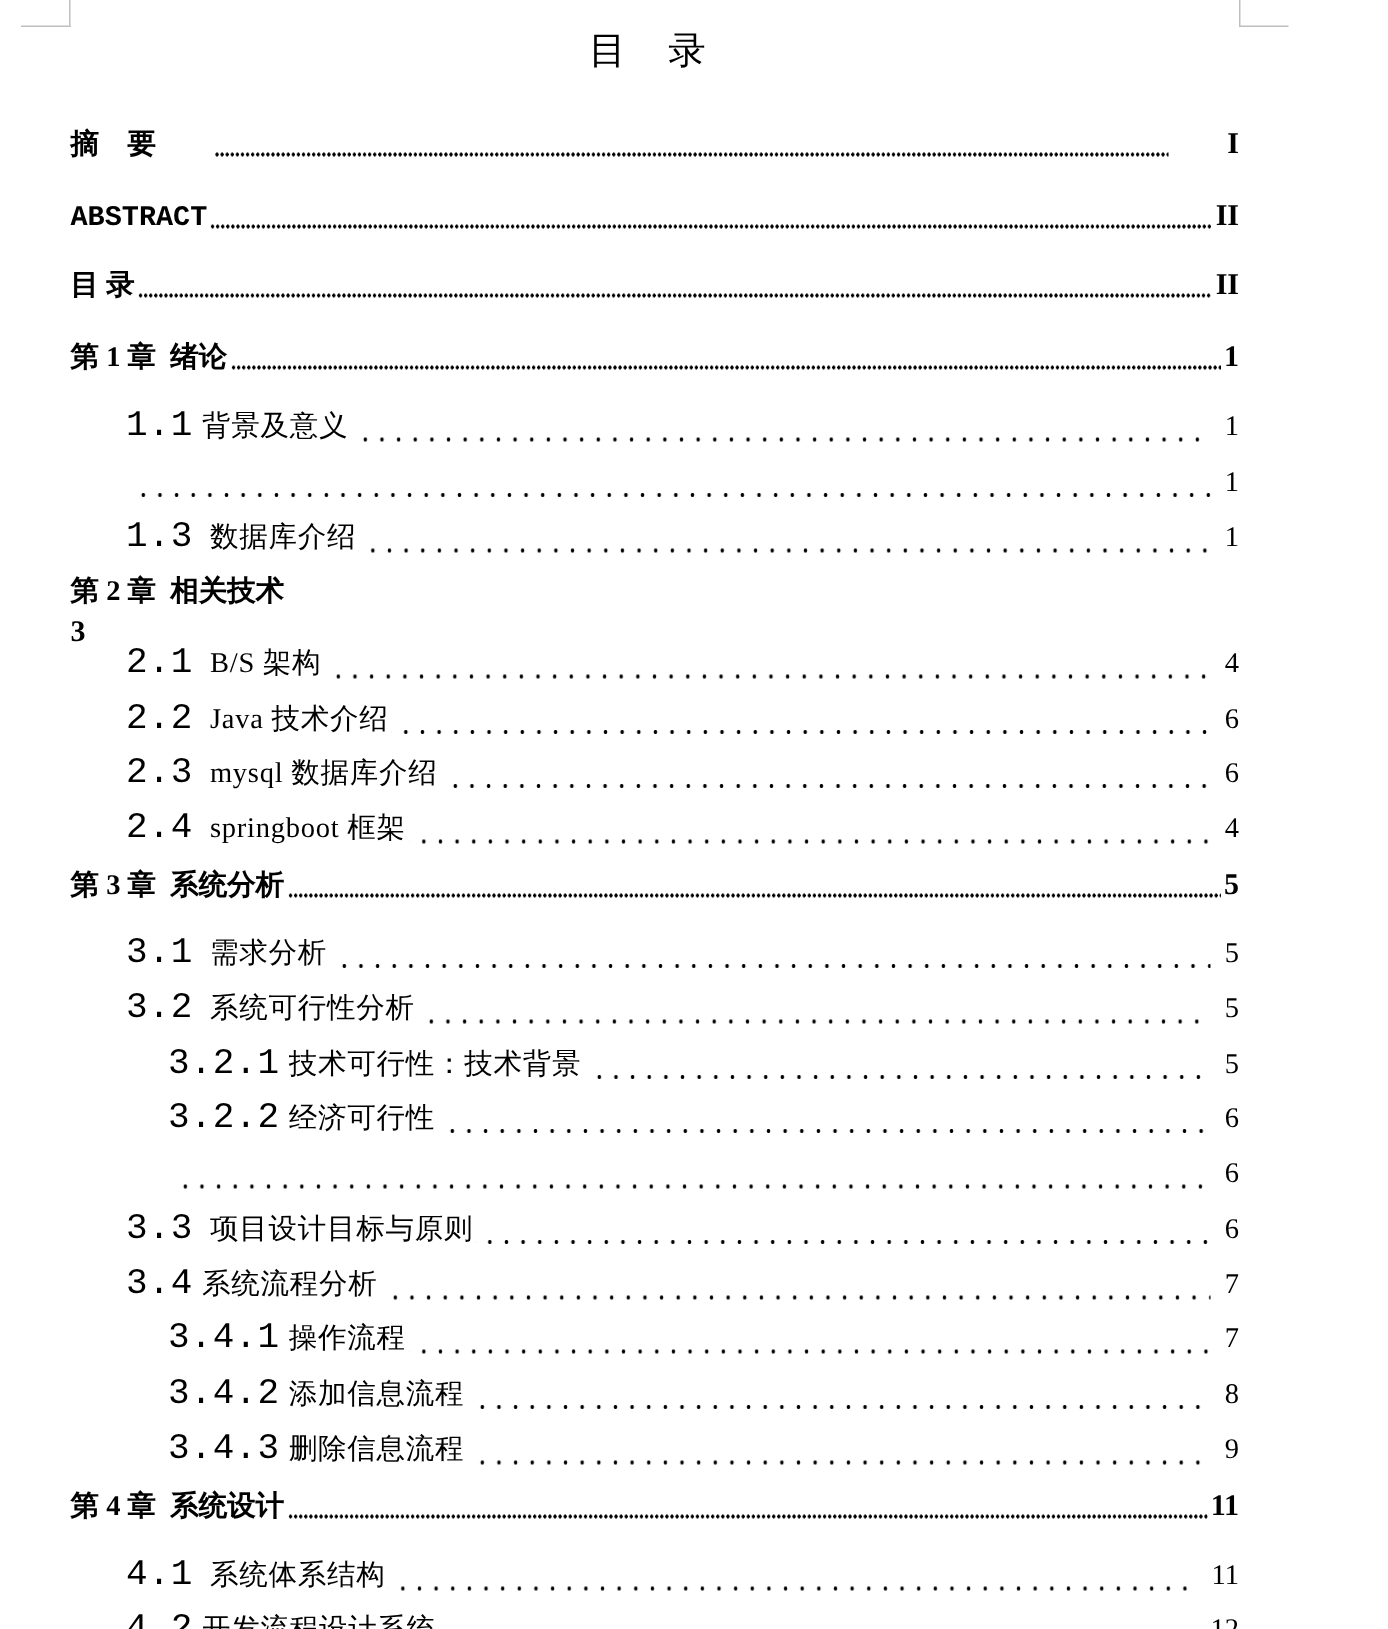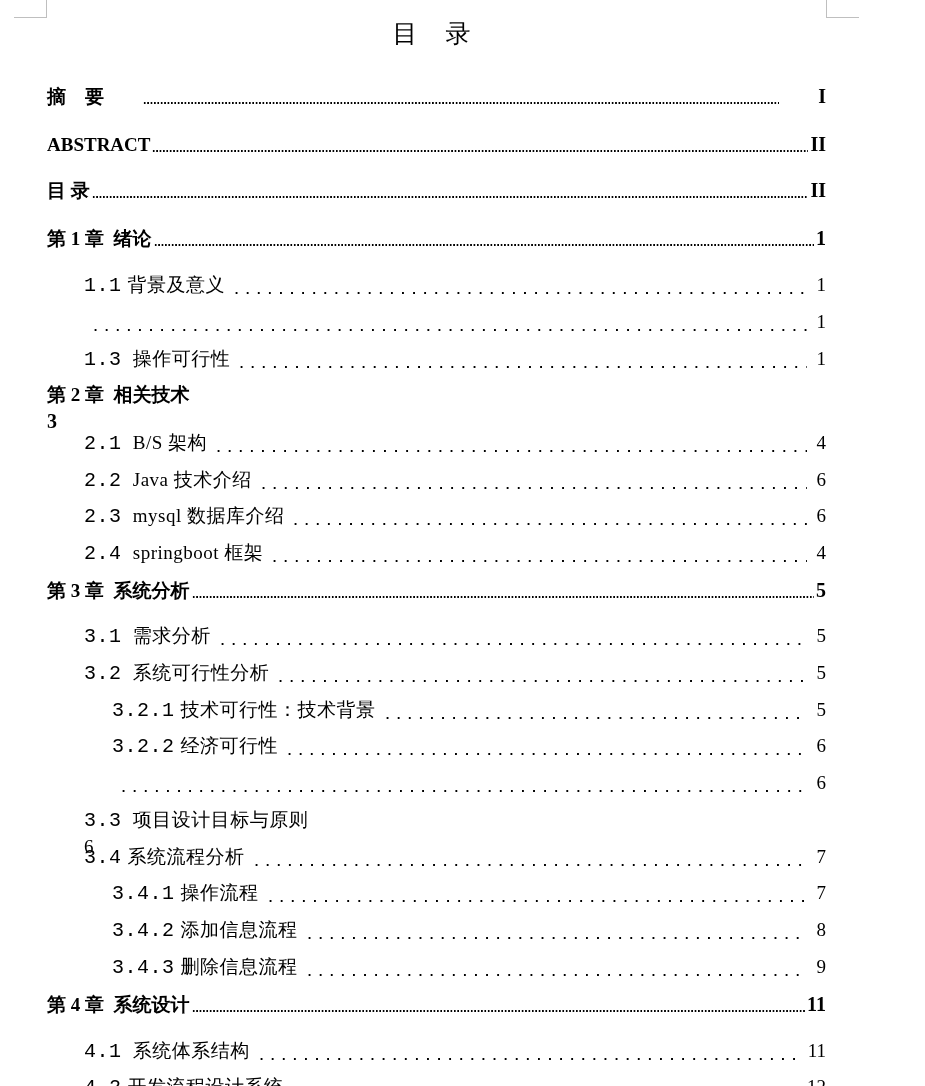--- a/index.html
+++ b/index.html
@@ -58,21 +58,21 @@
   }
   .toc-row.lvl1 .label {
     font-family: "Liberation Serif", serif;
   }
   .toc-row.lvl2 .label, .toc-row.lvl3 .label {
     font-family: "Liberation Serif", serif;
     letter-spacing: 0.5px;
   }
   .toc-row .num {
     font-family: "Liberation Mono", "DejaVu Sans Mono", monospace;
-    font-size: 20px;
+    font-size: 24px;
     margin-right: 6px;
   }
   .toc-row .leader {
     flex: 1 1 auto;
     overflow: hidden;
     margin: 0 2px;
     position: relative;
     align-self: stretch;
   }
   .toc-row.lvl1 .leader {
@@ -107,21 +107,21 @@
 
 <div class="title">目 录</div>
 
 <div id="toc">
     <div class="toc-row lvl1" style="top: 83px; gap: 37px;">
       <span class="label"><span style="white-space: pre;">摘    要</span></span>
       <span class="leader"></span>
       <span class="page">I</span>
     </div>
     <div class="toc-row lvl1" style="top: 131px;">
-      <span class="label"><span style="white-space: pre;">ABSTRACT</span></span>
+      <span class="label"><span style="white-space: pre; font-family: Liberation Mono, monospace;">ABSTRACT</span></span>
       <span class="leader"></span>
       <span class="page">II</span>
     </div>
     <div class="toc-row lvl1" style="top: 177px;">
       <span class="label"><span style="white-space: pre;">目 录</span></span>
       <span class="leader"></span>
       <span class="page">II</span>
     </div>
     <div class="toc-row lvl1" style="top: 225px;">
       <span class="label"><span style="white-space: pre;">第 1 章  绪论</span></span>
@@ -131,21 +131,21 @@
     <div class="toc-row lvl2" style="top: 272px;">
       <span class="label"><span class="num">1.1</span><span style="white-space: pre;">背景及意义</span></span>
       <span class="leader"></span>
       <span class="page">1</span>
     </div>
     <div class="toc-row lvl2" style="top: 309px;">
       <span class="leader"></span>
       <span class="page">1</span>
     </div>
     <div class="toc-row lvl2" style="top: 346px;">
-      <span class="label"><span class="num">1.3</span><span style="white-space: pre;"> 操作可行性</span></span>
+      <span class="label"><span class="num">1.3</span><span style="white-space: pre;"> 数据库介绍</span></span>
       <span class="leader"></span>
       <span class="page">1</span>
     </div>
     <div class="toc-row lvl1" style="top: 382px; flex-direction: column;">
       <span class="label"><span style="white-space: pre;">第 2 章  相关技术</span></span>
       <span class="leader"></span>
       <span class="page">3</span>
     </div>
     <div class="toc-row lvl2" style="top: 430px;">
       <span class="label"><span class="num">2.1</span><span style="white-space: pre;"> B/S 架构</span></span>
@@ -189,21 +189,21 @@
     </div>
     <div class="toc-row lvl3" style="top: 733px;">
       <span class="label"><span class="num">3.2.2</span><span style="white-space: pre; font-family: Liberation Serif, serif;">经济可行性</span></span>
       <span class="leader"></span>
       <span class="page">6</span>
     </div>
     <div class="toc-row lvl3" style="top: 770px;">
       <span class="leader"></span>
       <span class="page">6</span>
     </div>
-    <div class="toc-row lvl2" style="top: 807px; flex-direction: column;">
+    <div class="toc-row lvl2" style="top: 807px;">
       <span class="label"><span class="num">3.3</span><span style="white-space: pre;"> 项目设计目标与原则</span></span>
       <span class="leader"></span>
       <span class="page">6</span>
     </div>
     <div class="toc-row lvl2" style="top: 844px;">
       <span class="label"><span class="num">3.4</span><span style="white-space: pre;">系统流程分析</span></span>
       <span class="leader"></span>
       <span class="page">7</span>
     </div>
     <div class="toc-row lvl3" style="top: 880px;">

